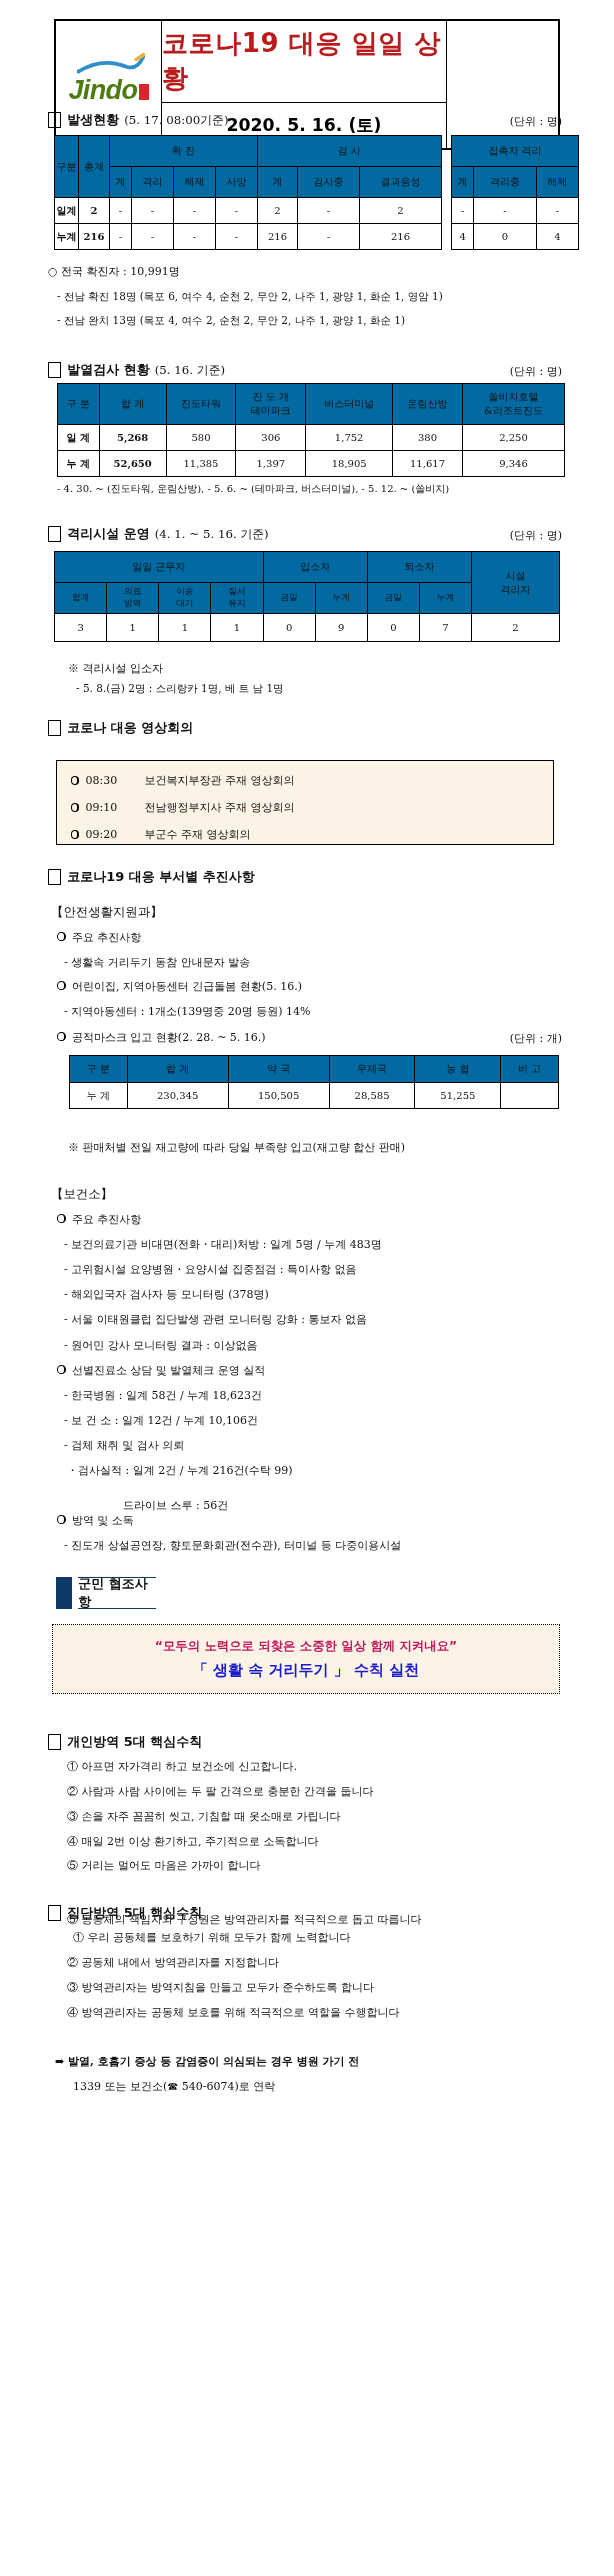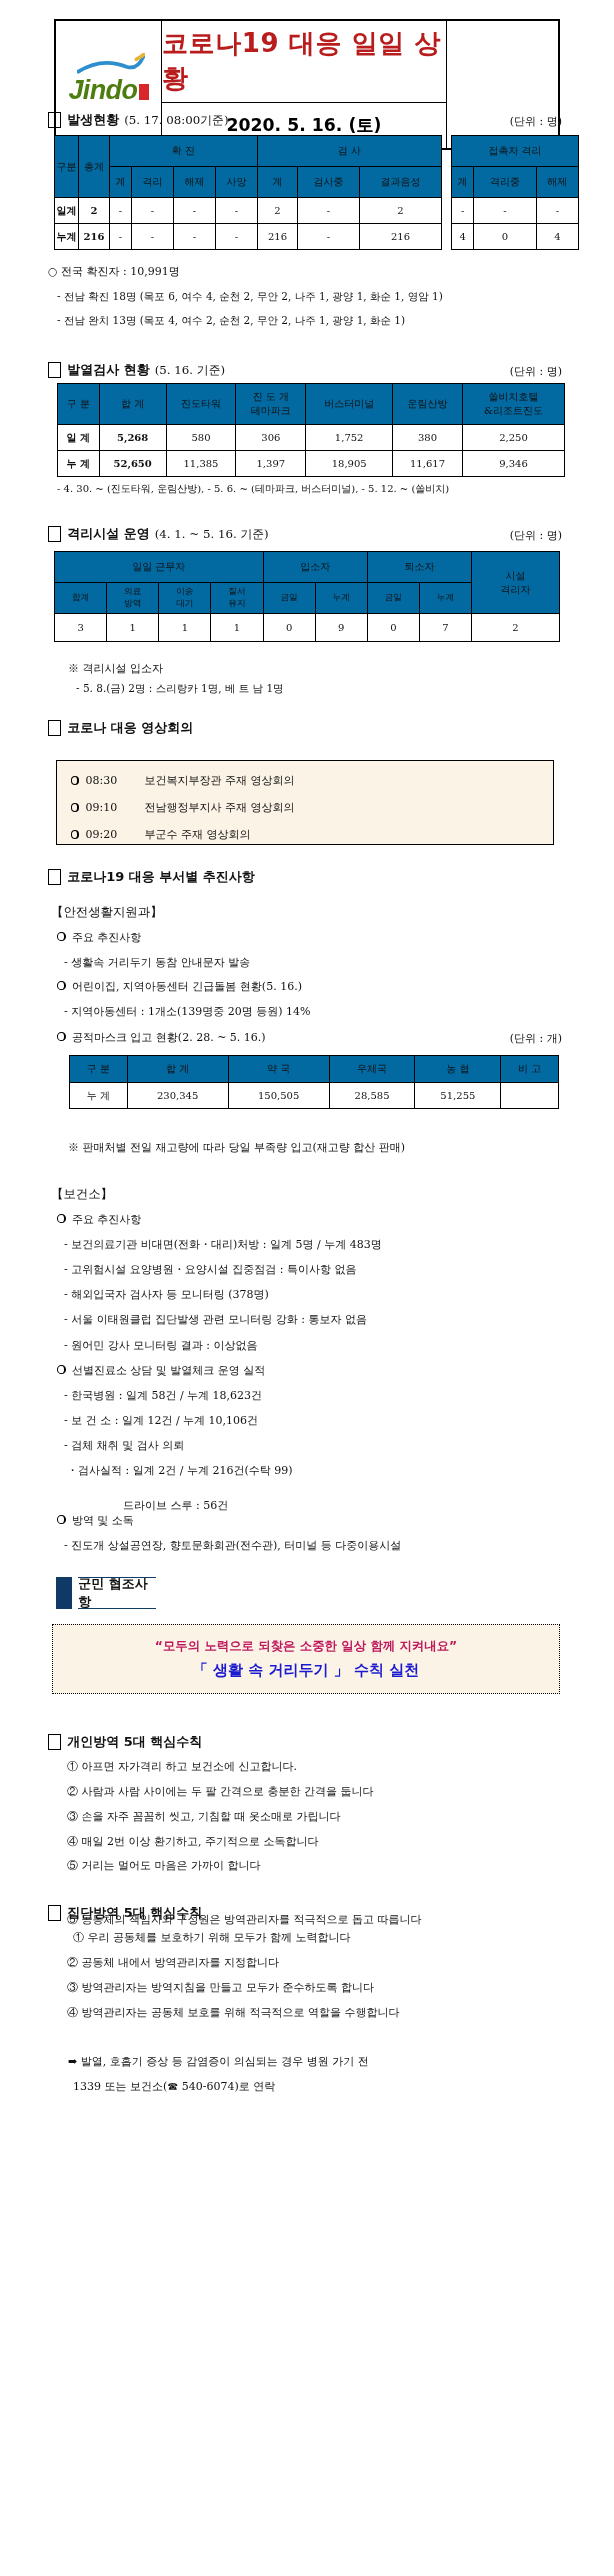--- a/index.html
+++ b/index.html
@@ -326,15 +326,15 @@
   <span class="box"></span>
   <span>집단방역 5대 핵심수칙</span>
 </div>
 <div id="group-items">
     <div class="txt" style="left:73px;top:1930px;">① 우리 공동체를 보호하기 위해 모두가 함께 노력합니다</div>
     <div class="txt" style="left:67px;top:1955px;">② 공동체 내에서 방역관리자를 지정합니다</div>
     <div class="txt" style="left:67px;top:1980px;">③ 방역관리자는 방역지침을 만들고 모두가 준수하도록 합니다</div>
     <div class="txt" style="left:67px;top:2005px;">④ 방역관리자는 공동체 보호를 위해 적극적으로 역할을 수행합니다</div>
     <div class="txt" style="left:67px;top:1912px;">⑤ 공동체의 책임자와 구성원은 방역관리자를 적극적으로 돕고 따릅니다</div>
   </div>
-<div class="txt" style="left:68px; top:2054px;">➡ 발열, 호흡기 증상 등 감염증이 의심되는 경우 병원 가기 전</div>
+<div class="txt" style="left:55px; top:2054px;font-weight:bold;">➡ 발열, 호흡기 증상 등 감염증이 의심되는 경우 병원 가기 전</div>
 <div class="txt" style="left:73px; top:2079px;">1339 또는 보건소(☎ 540-6074)로 연락</div>
 
 
 </body></html>

